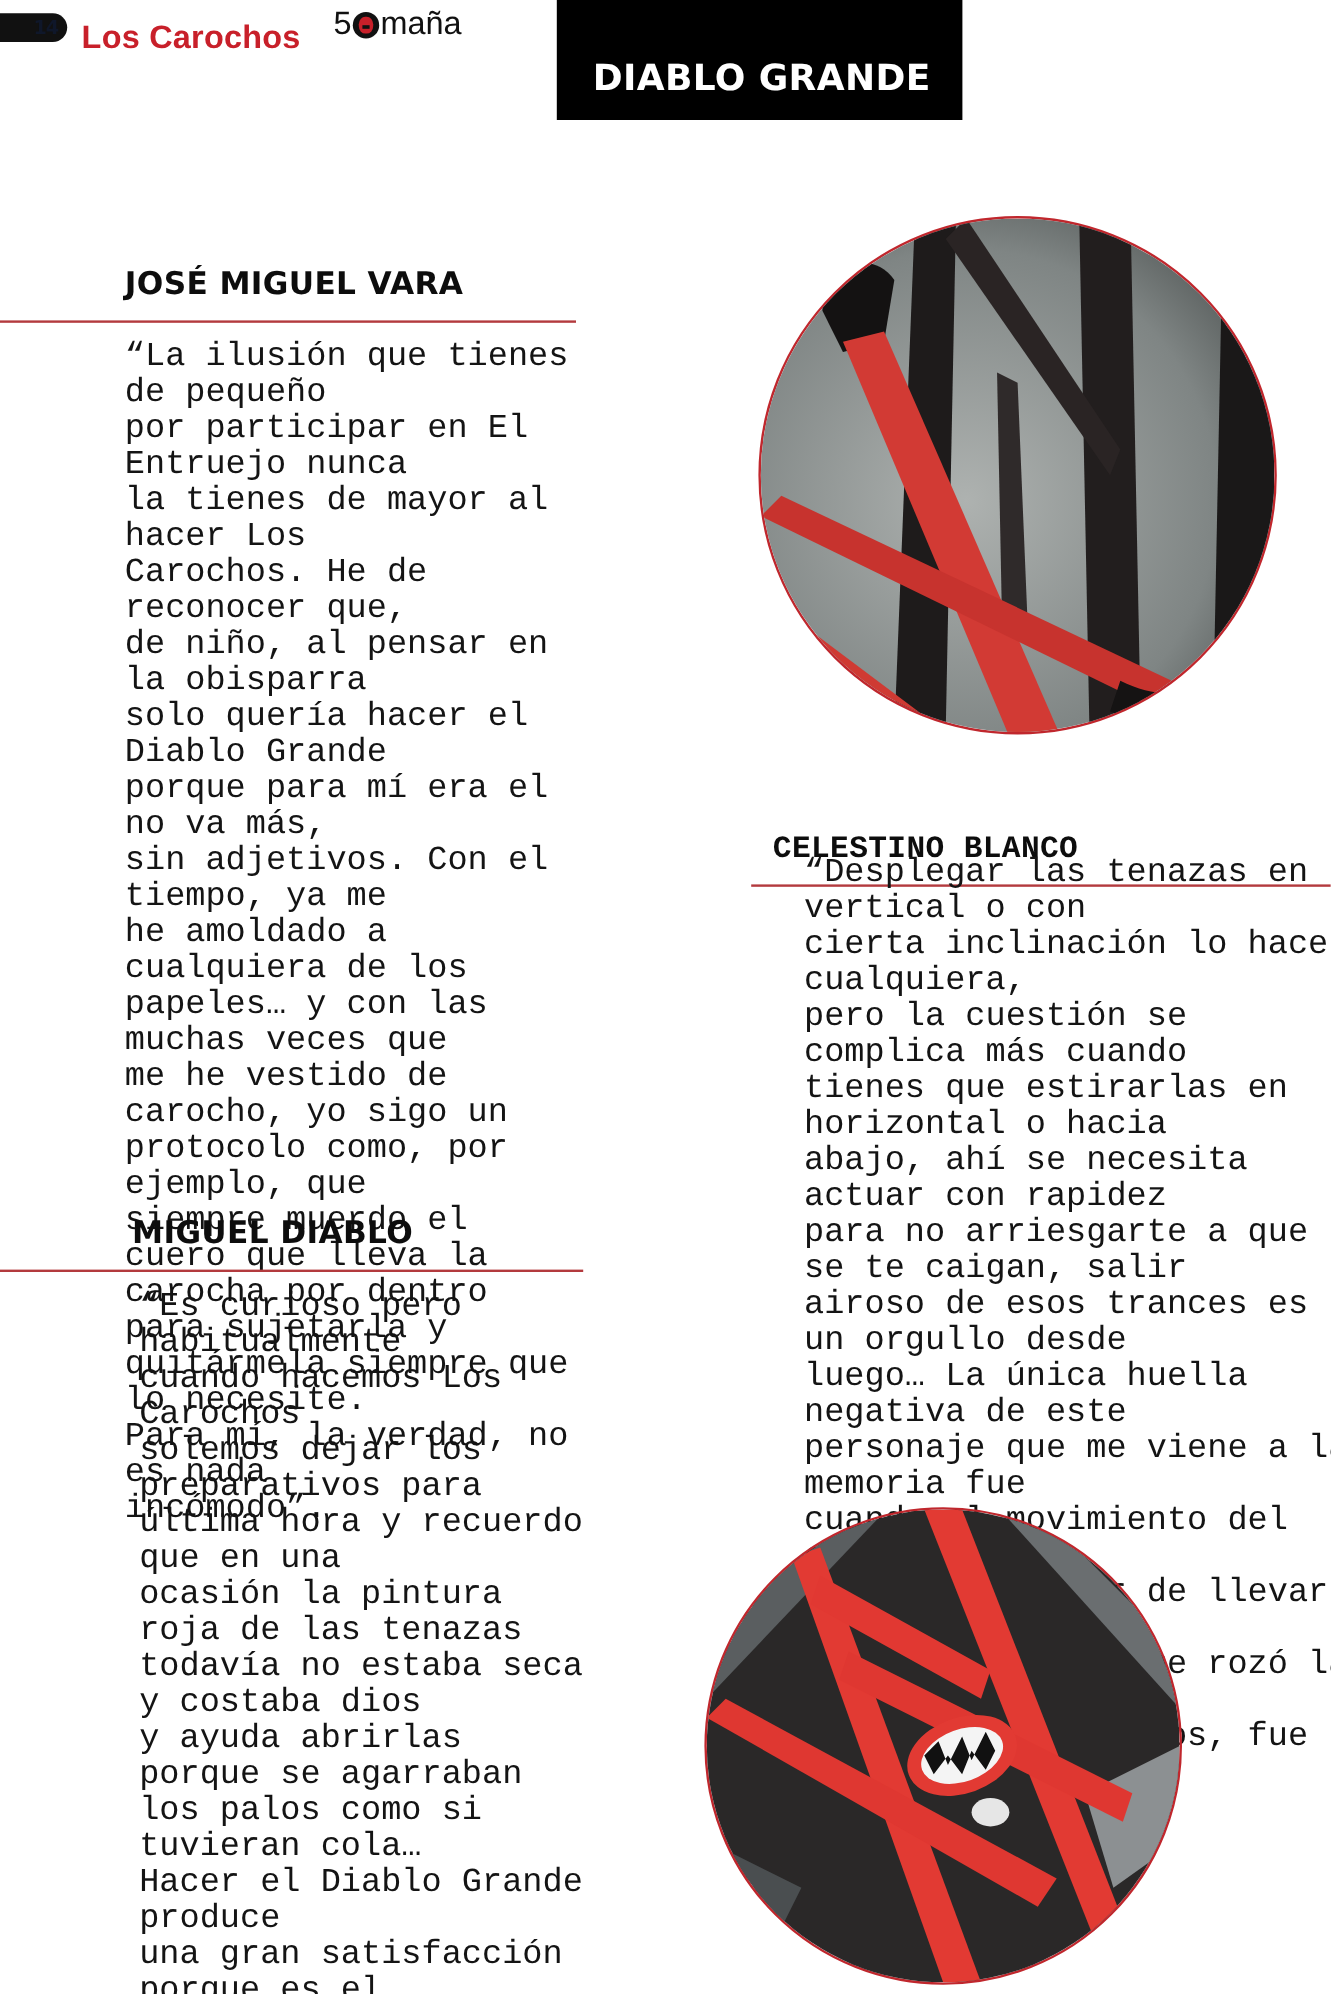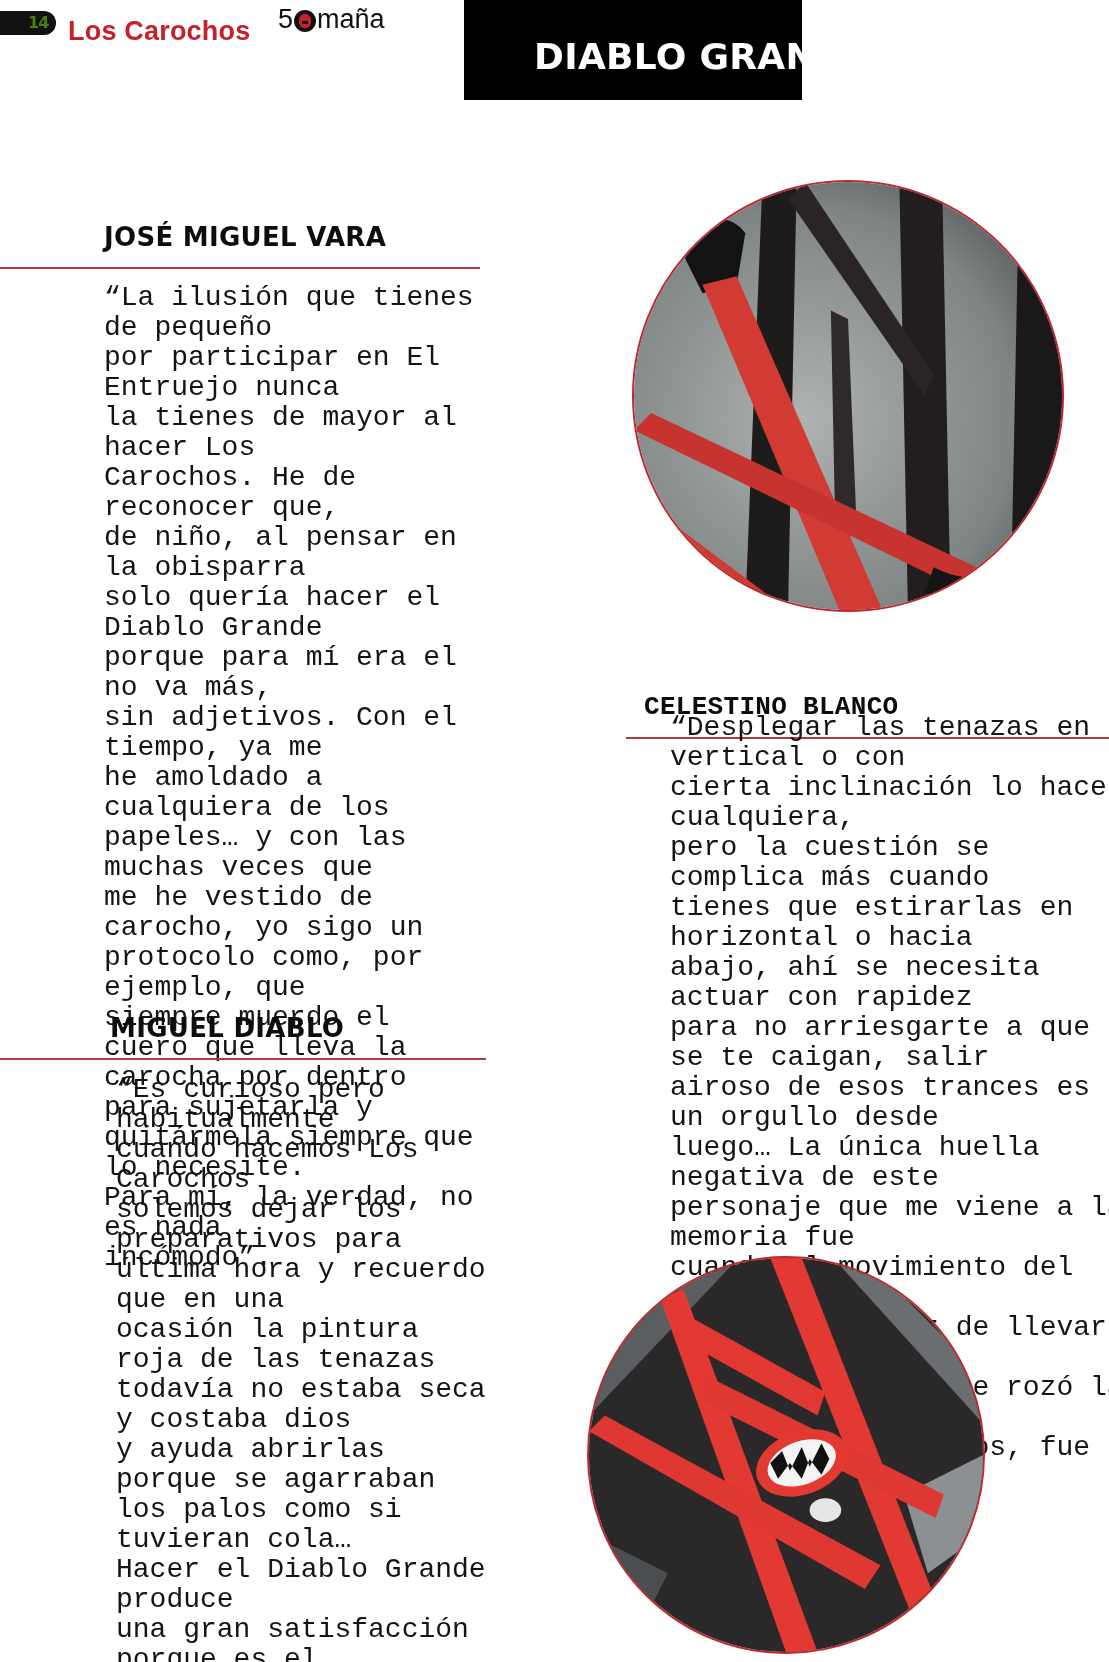--- a/index.html
+++ b/index.html
@@ -1,28 +1,28 @@
 <!DOCTYPE html>
 <html><head>
 <meta charset="utf-8">
 <style>
   html, body { margin: 0; padding: 0; background: #ffffff; }
   body { width: 1109px; height: 1662px; position: relative; overflow: hidden; font-family: "Liberation Serif", serif; color: #111; }
 
   
   .page-num-bar { position: absolute; left: 0; top: 11px; width: 56px; height: 24px; background: #111; border-radius: 0 12px 12px 0; }
-  .page-num { position: absolute; left: 28px; top: 11px; height: 24px; line-height: 24px; color: #4d7c0f; font-family: "DejaVu Sans", sans-serif; font-weight: bold; font-size: 16px; letter-spacing: -1px; }
+  .page-num { position: absolute; left: 28px; top: 11px; height: 24px; line-height: 24px; color: #0f172a; font-family: "DejaVu Sans", sans-serif; font-weight: bold; font-size: 16px; letter-spacing: -1px; }
   .brand { position: absolute; left: 68px; top: 16px; font-family: "Liberation Sans", sans-serif; font-weight: bold; font-size: 27px; color: #c8202a; letter-spacing: 0.2px; }
   .brand-sub { position: absolute; left: 278px; top: 4px; font-family: "Liberation Sans", sans-serif; font-size: 27px; color: #111; display: flex; align-items: center; }
   .brand-sub .mask { display: inline-block; width: 22px; height: 22px; border-radius: 50%; background: #111; position: relative; margin: 0 1px; top: 1px; }
   .brand-sub .mask::before { content: ""; position: absolute; left: 5px; top: 4px; width: 12px; height: 14px; border-radius: 45%; background: #c8202a; }
   .brand-sub .mask::after { content: ""; position: absolute; left: 8px; top: 11px; width: 6px; height: 3px; background: #111; }
 
   .section-title-box { position: absolute; left: 464px; top: 0; width: 338px; height: 100px; background: #000; }
-  .section-title { position: absolute; left: 494px; top: 36px; color: #fff; font-family: "DejaVu Sans", sans-serif; font-weight: bold; font-size: 36px; letter-spacing: 0.3px; margin-left: 40px; }
+  .section-title { position: absolute; left: 494px; top: 48px; color: #fff; font-family: "DejaVu Sans", sans-serif; font-weight: bold; font-size: 30px; letter-spacing: 0.3px; }
 
   
   .name { position: absolute; font-family: "DejaVu Sans", sans-serif; font-weight: bold; font-size: 26px; color: #0d0d0d; letter-spacing: 0.3px; }
   .rule { position: absolute; height: 2px; background: #b33a3e; }
   .quote { position: absolute; font-family: Liberation Mono, monospace; font-size: 28px; line-height: 30px; color: #141414; white-space: pre-line; }
 
   
   .photo { position: absolute; border-radius: 50%; overflow: hidden; border: 2px solid #c0272d; box-sizing: border-box; }
   .photo svg { display: block; width: 100%; height: 100%; }
 </style>

